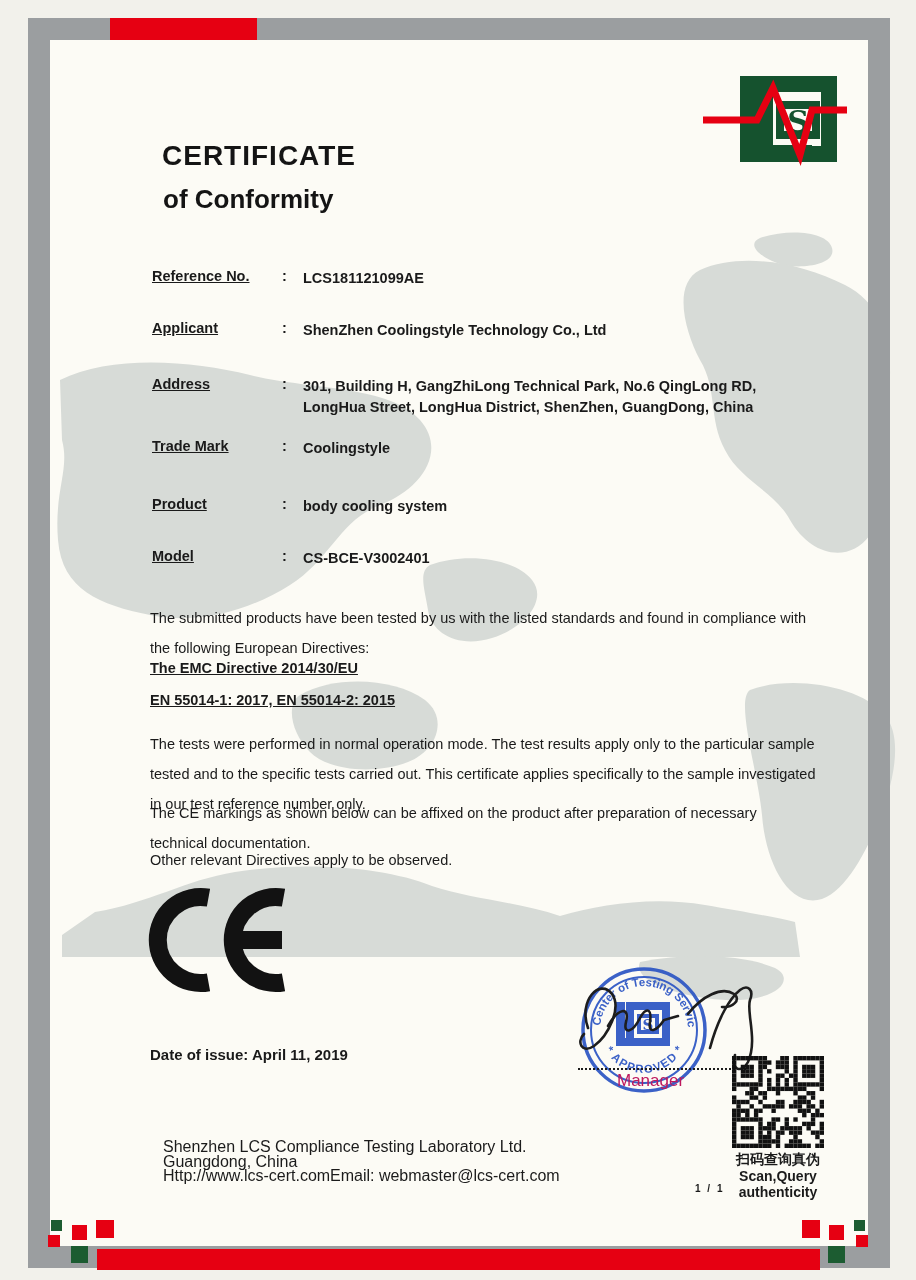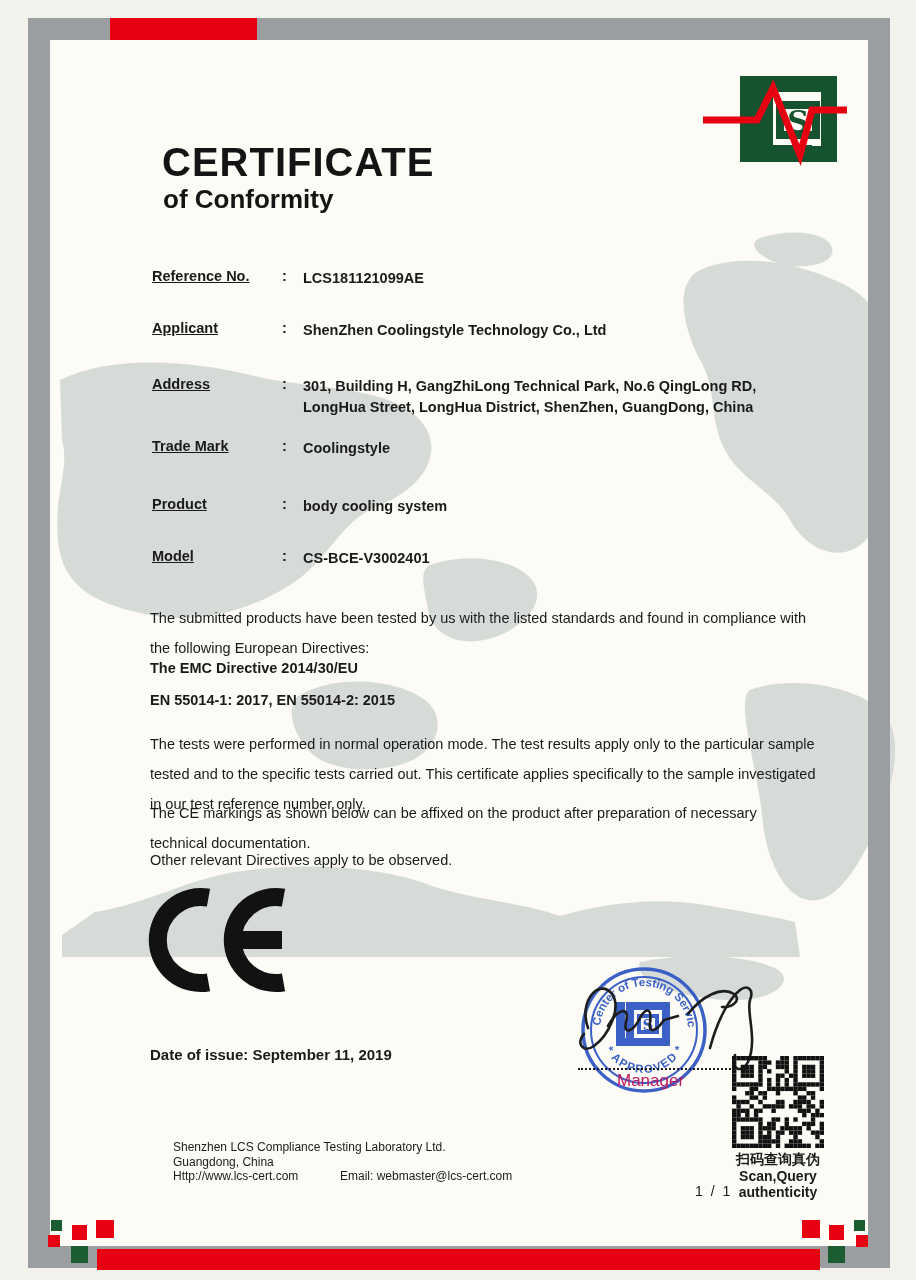--- a/index.html
+++ b/index.html
@@ -6,33 +6,33 @@
   body{background:#e8e7e2;font-family:"Liberation Sans","DejaVu Sans",sans-serif;}
   .sheet{position:relative;width:916px;height:1280px;background:#f2f1eb;overflow:hidden;margin:0 auto;}
   .page-inner{position:absolute;left:50px;top:40px;width:818px;height:1208px;background:#fcfbf5;z-index:0;}
   .wm{position:absolute;left:0;top:0;z-index:1;}
   .frame{position:absolute;left:28px;top:18px;width:862px;height:1250px;border:22px solid #9b9ea0;box-sizing:border-box;z-index:3;pointer-events:none;}
   .bar{position:absolute;z-index:4;}
   .sq{position:absolute;z-index:5;}
   .red{background:#e60012;}
   .green{background:#1c5c31;}
   .c{position:absolute;z-index:2;color:#1a1a1a;}
-  .title{left:162px;top:140px;font-size:40px;font-weight:bold;letter-spacing:1px;color:#141414;}
+  .title{left:162px;top:140px;font-size:28px;font-weight:bold;letter-spacing:1px;color:#141414;}
   .subtitle{left:163px;top:184px;font-size:26px;font-weight:bold;color:#141414;}
   .frow{left:152px;width:670px;}
   .flabel{position:absolute;left:0;top:0;width:125px;font-size:14.5px;font-weight:bold;text-decoration:underline;}
   .fcolon{position:absolute;left:130px;top:0;font-size:14.5px;font-weight:bold;}
   .fvalue{position:absolute;left:151px;top:0;width:480px;font-size:14.5px;font-weight:bold;line-height:21px;}
   .body-text{left:150px;width:672px;font-size:14.5px;line-height:30px;}
-  .bold{font-weight:bold;}
+  .bold{font-weight:bold;text-decoration:underline;}
   .date-line{left:150px;top:1046px;font-size:15px;font-weight:bold;}
-  .footer{left:163px;top:1140px;width:560px;font-size:12px;line-height:14.5px;color:#1b1b1b;margin-left:10px;}
+  .footer{left:163px;top:1140px;width:560px;font-size:16px;line-height:14.5px;color:#1b1b1b;}
   .footrow{position:relative;}
   .foot-col2{position:absolute;left:167px;top:0;}
-  .pagenum{left:695px;top:1183px;font-size:14px;font-weight:normal;letter-spacing:2px;}
+  .pagenum{left:695px;top:1183px;font-size:10px;font-weight:bold;letter-spacing:2px;}
   .qr-wrap{left:732px;top:1056px;}
   .qr-cap{left:698px;top:1151px;width:160px;text-align:center;font-size:14px;font-weight:bold;line-height:16px;}
   .dotline{left:578px;top:1056px;width:168px;height:12px;border-bottom:2.5px dotted #1c1c1c;z-index:2;position:absolute;}
   .manager{left:617px;top:1071px;font-size:17px;color:#be185d;z-index:2;position:absolute;}
   svg{display:block;}
 </style>
 </head>
 <body>
 
 <div class="sheet">
@@ -120,21 +120,21 @@
   <div class="c body-text" style="top:845px;">Other relevant Directives apply to be observed.</div>
 
   <svg class="c" style="left:148px;top:884px;" width="150" height="112" viewBox="0 0 150 112">
     <g fill="none" stroke="#121212" stroke-width="18">
       <path d="M 60.5 13.7 A 43 43 0 1 0 60.5 98.3"></path>
       <path d="M 135.5 13.7 A 43 43 0 1 0 135.5 98.3"></path>
       <path d="M 85 56 L 134 56"></path>
     </g>
   </svg>
 
-  <div class="c date-line">Date of issue: September 11, 2019</div>
+  <div class="c date-line">Date of issue: April 11, 2019</div>
 
   <svg class="c" style="left:570px;top:956px;" width="150" height="150" viewBox="0 0 150 150">
     <defs>
       <path id="arcTop" d="M 30 74 A 44 44 0 1 1 118 74"></path>
       <path id="arcBot" d="M 32 86 A 44 44 0 0 0 116 86"></path>
     </defs>
     <g stroke="#2b55c4" fill="none" opacity="0.92">
       <circle cx="74" cy="74" r="61" stroke-width="3.5"></circle>
       <circle cx="74" cy="74" r="53" stroke-width="2"></circle>
     </g>

